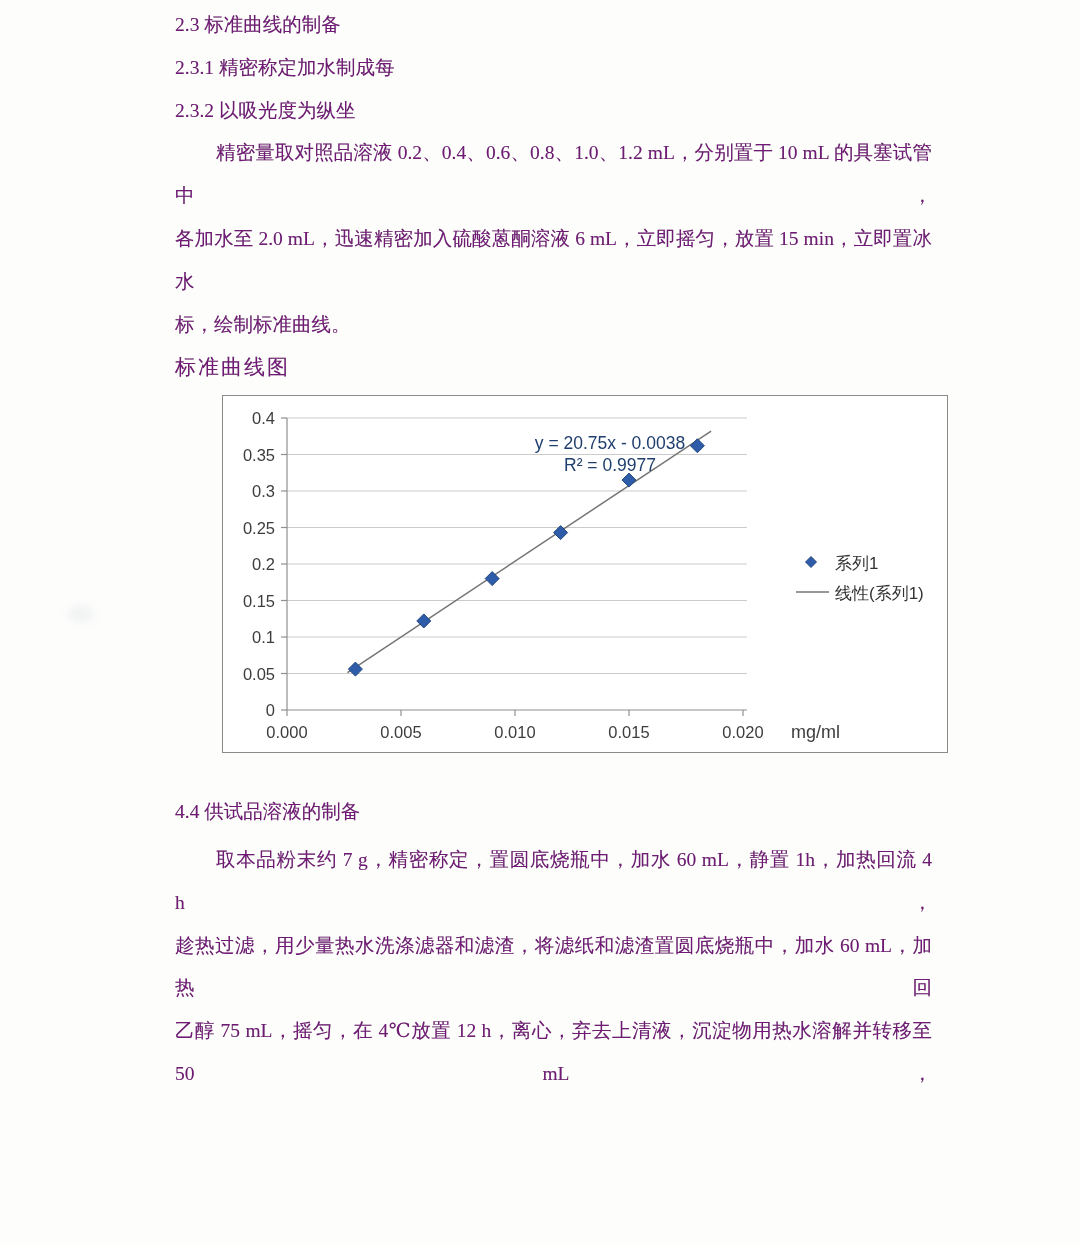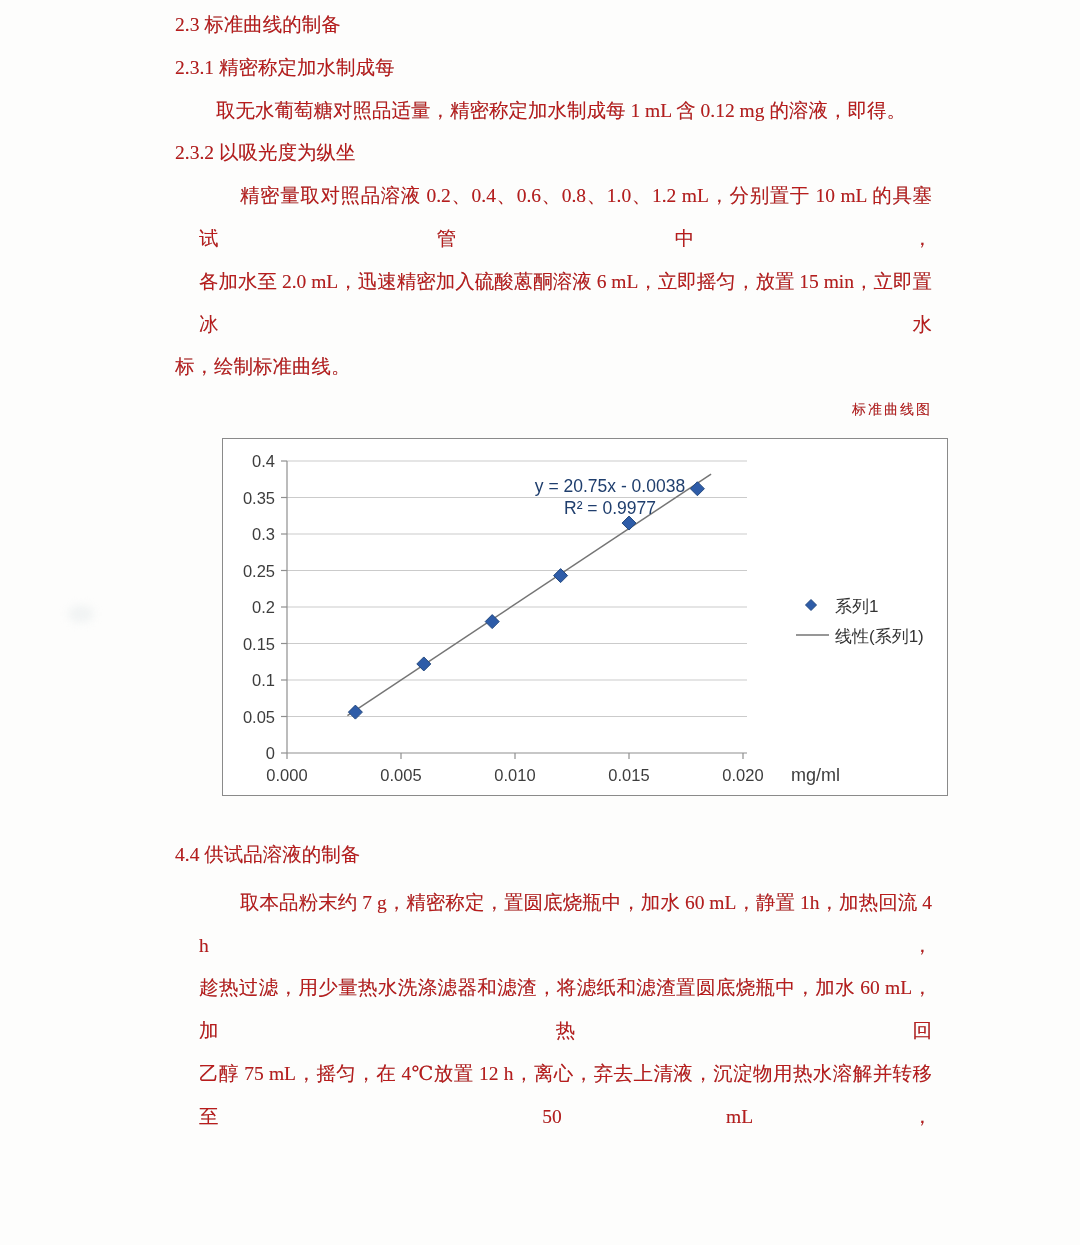--- a/index.html
+++ b/index.html
@@ -5,47 +5,46 @@
   html,body{margin:0;padding:0;}
   body{
     width:1080px;height:1245px;position:relative;overflow:hidden;
     background:#fdfdfc;
     font-family:"Liberation Serif","DejaVu Serif",serif;
     color:#222;
   }
   #doc{position:absolute;left:175px;top:0;width:757px;padding-top:4px;}
   .line{
     font-size:19.5px;line-height:42.8px;min-height:42.8px;
-    white-space:normal;color:#b91c1c;
+    white-space:normal;color:#701a75;
     text-shadow:0 0 .4px rgba(40,40,40,.35);
   }
-  .fill{text-align:justify;text-align-last:justify;margin-left:24px;}
+  .fill{text-align:justify;text-align-last:justify;}
   .indent{text-indent:41px;}
-  .center{text-align:right;font-size:14px;letter-spacing:2px;}
+  .center{text-align:left;font-size:21px;letter-spacing:2px;}
   .mt5{margin-top:5px;}
   figure#chart-frame{
     margin:6px 0 38px 47px;padding:0;
     width:724px;height:356px;
     border:1.5px solid #8a8a8a;background:#ffffff;
     box-sizing:content-box;
   }
   figure#chart-frame svg{display:block;}
   .chart-text{font-family:"Liberation Sans","DejaVu Sans",sans-serif;}
   .smudge{
     position:absolute;left:68px;top:605px;width:26px;height:18px;
     background:#e9edee;border-radius:50%;filter:blur(4px);opacity:.6;
   }
 </style>
 </head>
 <body>
 
 <div id="doc">
     <div class="line"><span>2.3 标准曲线的制备</span></div>
     <div class="line"><span>2.3.1 精密称定加水制成每</span></div>
-    <div class="line indent"><span>取无水葡萄糖对照品适量，精密称定加水制成每 1 mL 含 0.12 mg 的溶液，即得。</span></div>
     <div class="line"><span>2.3.2 以吸光度为纵坐</span></div>
     <div class="line indent fill"><span>精密量取对照品溶液 0.2、0.4、0.6、0.8、1.0、1.2 mL，分别置于 10 mL 的具塞试管中，</span></div>
     <div class="line fill"><span>各加水至 2.0 mL，迅速精密加入硫酸蒽酮溶液 6 mL，立即摇匀，放置 15 min，立即置冰水</span></div>
     <div class="line"><span>标，绘制标准曲线。</span></div>
     <div class="line center"><span>标准曲线图</span></div>
     <figure id="chart-frame">
   <svg id="chart-svg" width="724" height="356" viewBox="0 0 724 356">
         <line x1="58" y1="314" x2="64" y2="314" stroke="#8f8f8f" stroke-width="1.2"></line>
         <text x="52" y="320" text-anchor="end" font-size="16.5" fill="#3d3d3d" class="chart-text">0</text>
         <line x1="64" y1="277.5" x2="524" y2="277.5" stroke="#cbcbcb" stroke-width="1"></line>

